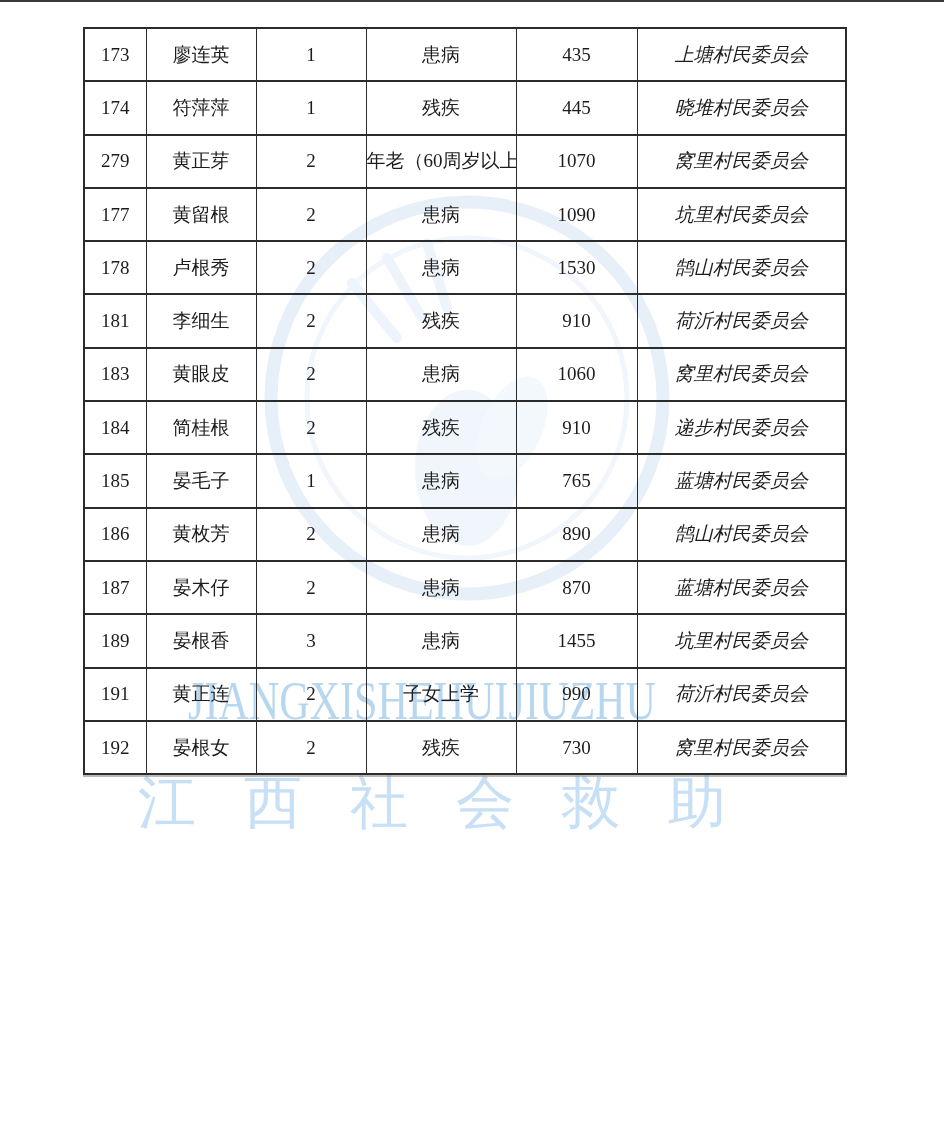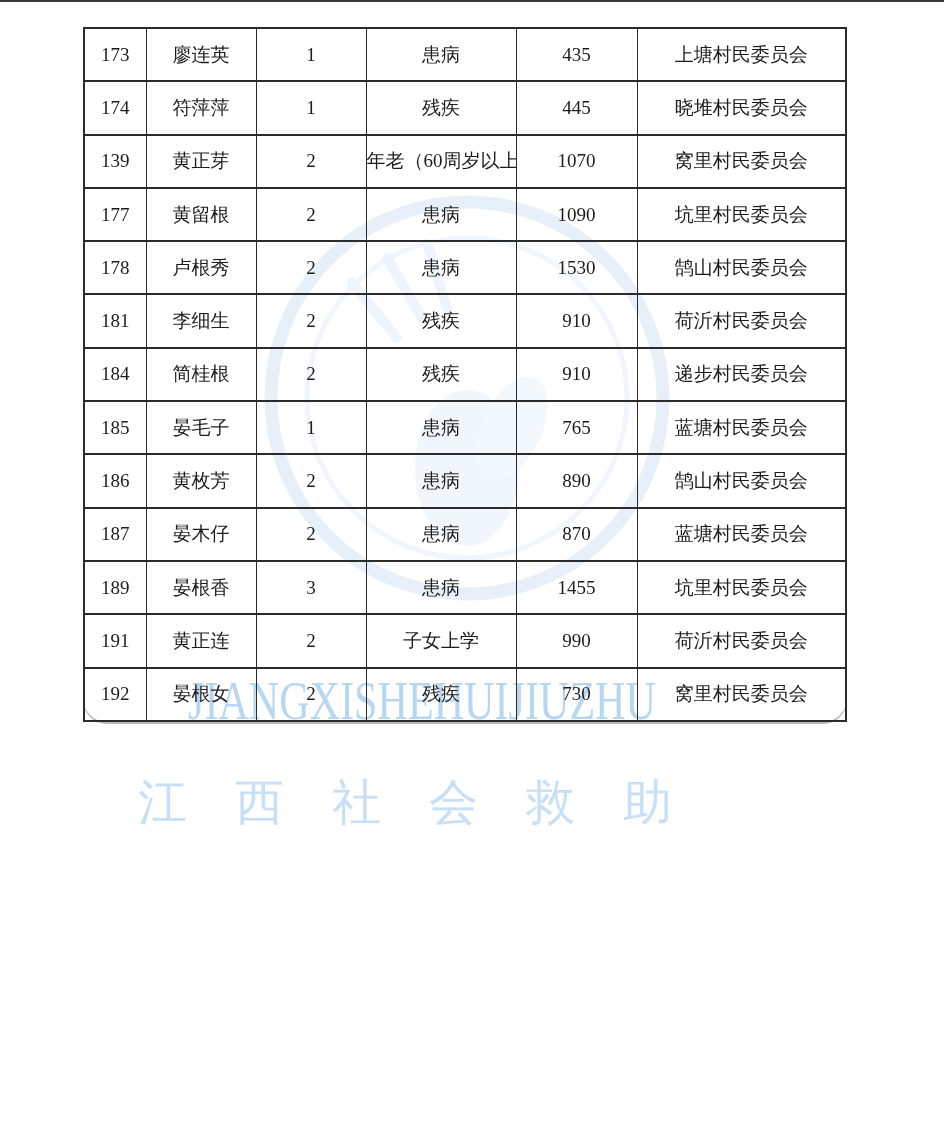--- a/index.html
+++ b/index.html
@@ -28,49 +28,48 @@
     font-size:54px;line-height:54px;
     letter-spacing:0px;
     color:#b7d7f0;
     transform:scaleX(0.78);
     transform-origin:left center;
     white-space:nowrap;
   }
   .wm-cn{
     left:138px;top:766px;
     font-family:"Liberation Serif","DejaVu Serif",serif;
-    font-size:49px;line-height:74px;
+    font-size:58px;line-height:74px;
     letter-spacing:48px;
     color:#c8e0f5;
     white-space:nowrap;
   }
   
   table.roster{
     position:absolute;left:83px;top:27px;z-index:1;
     width:762px;
     border-collapse:collapse;
     table-layout:fixed;
     background:transparent;
     box-shadow:0 2px 0 rgba(130,130,130,0.55);
-    border-radius:24px;
   }
   table.roster td{
     border:2px solid #2b2b2b;
     border-left-width:1px;
     border-right-width:1px;
     height:51.3px;
     padding:0;
     text-align:center;
     vertical-align:middle;
     font-size:19px;
     color:#1c1c1c;
     background:transparent;
   }
   table.roster td:first-child{border-left-width:2px;}
-  table.roster td:last-child{border-right-width:2px;}
+  table.roster td:last-child{border-right-width:2px;font-style:italic;}
   td.cell-reason{white-space:nowrap;overflow:hidden;}
   td.cell-village{white-space:nowrap;overflow:hidden;}
 </style>
 </head>
 <body>
 
 <div class="page">
 
   <div class="top-rule"></div>
 
@@ -109,21 +108,21 @@
       </tr>
       <tr>
         <td class="cell-index">174</td>
         <td class="cell-name">符萍萍</td>
         <td class="cell-count">1</td>
         <td class="cell-reason">残疾</td>
         <td class="cell-amount">445</td>
         <td class="cell-village">晓堆村民委员会</td>
       </tr>
       <tr>
-        <td class="cell-index">139</td>
+        <td class="cell-index">279</td>
         <td class="cell-name">黄正芽</td>
         <td class="cell-count">2</td>
         <td class="cell-reason">年老（60周岁以上</td>
         <td class="cell-amount">1070</td>
         <td class="cell-village">窝里村民委员会</td>
       </tr>
       <tr>
         <td class="cell-index">177</td>
         <td class="cell-name">黄留根</td>
         <td class="cell-count">2</td>
@@ -141,20 +140,28 @@
       </tr>
       <tr>
         <td class="cell-index">181</td>
         <td class="cell-name">李细生</td>
         <td class="cell-count">2</td>
         <td class="cell-reason">残疾</td>
         <td class="cell-amount">910</td>
         <td class="cell-village">荷沂村民委员会</td>
       </tr>
       <tr>
+        <td class="cell-index">183</td>
+        <td class="cell-name">黄眼皮</td>
+        <td class="cell-count">2</td>
+        <td class="cell-reason">患病</td>
+        <td class="cell-amount">1060</td>
+        <td class="cell-village">窝里村民委员会</td>
+      </tr>
+      <tr>
         <td class="cell-index">184</td>
         <td class="cell-name">简桂根</td>
         <td class="cell-count">2</td>
         <td class="cell-reason">残疾</td>
         <td class="cell-amount">910</td>
         <td class="cell-village">递步村民委员会</td>
       </tr>
       <tr>
         <td class="cell-index">185</td>
         <td class="cell-name">晏毛子</td>

